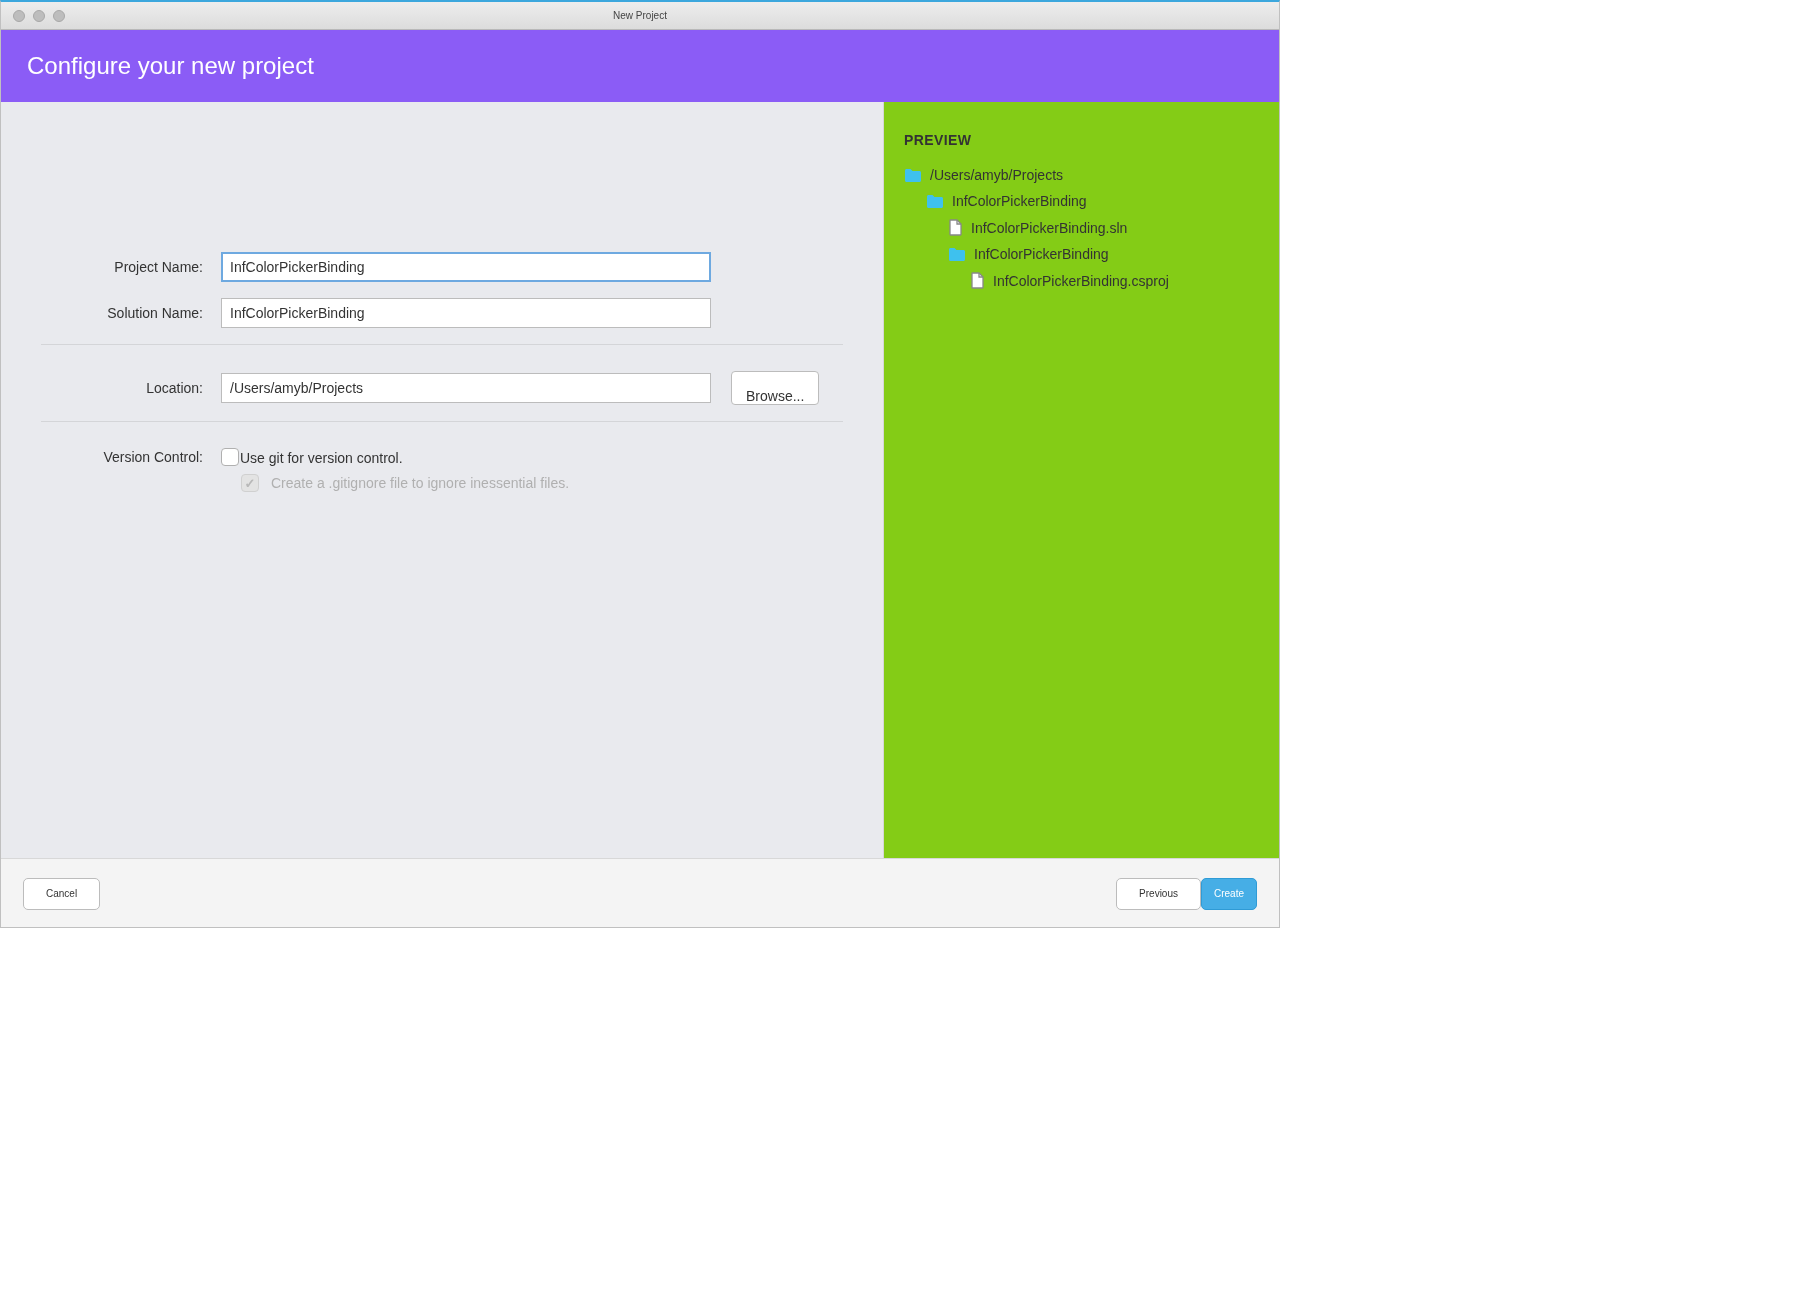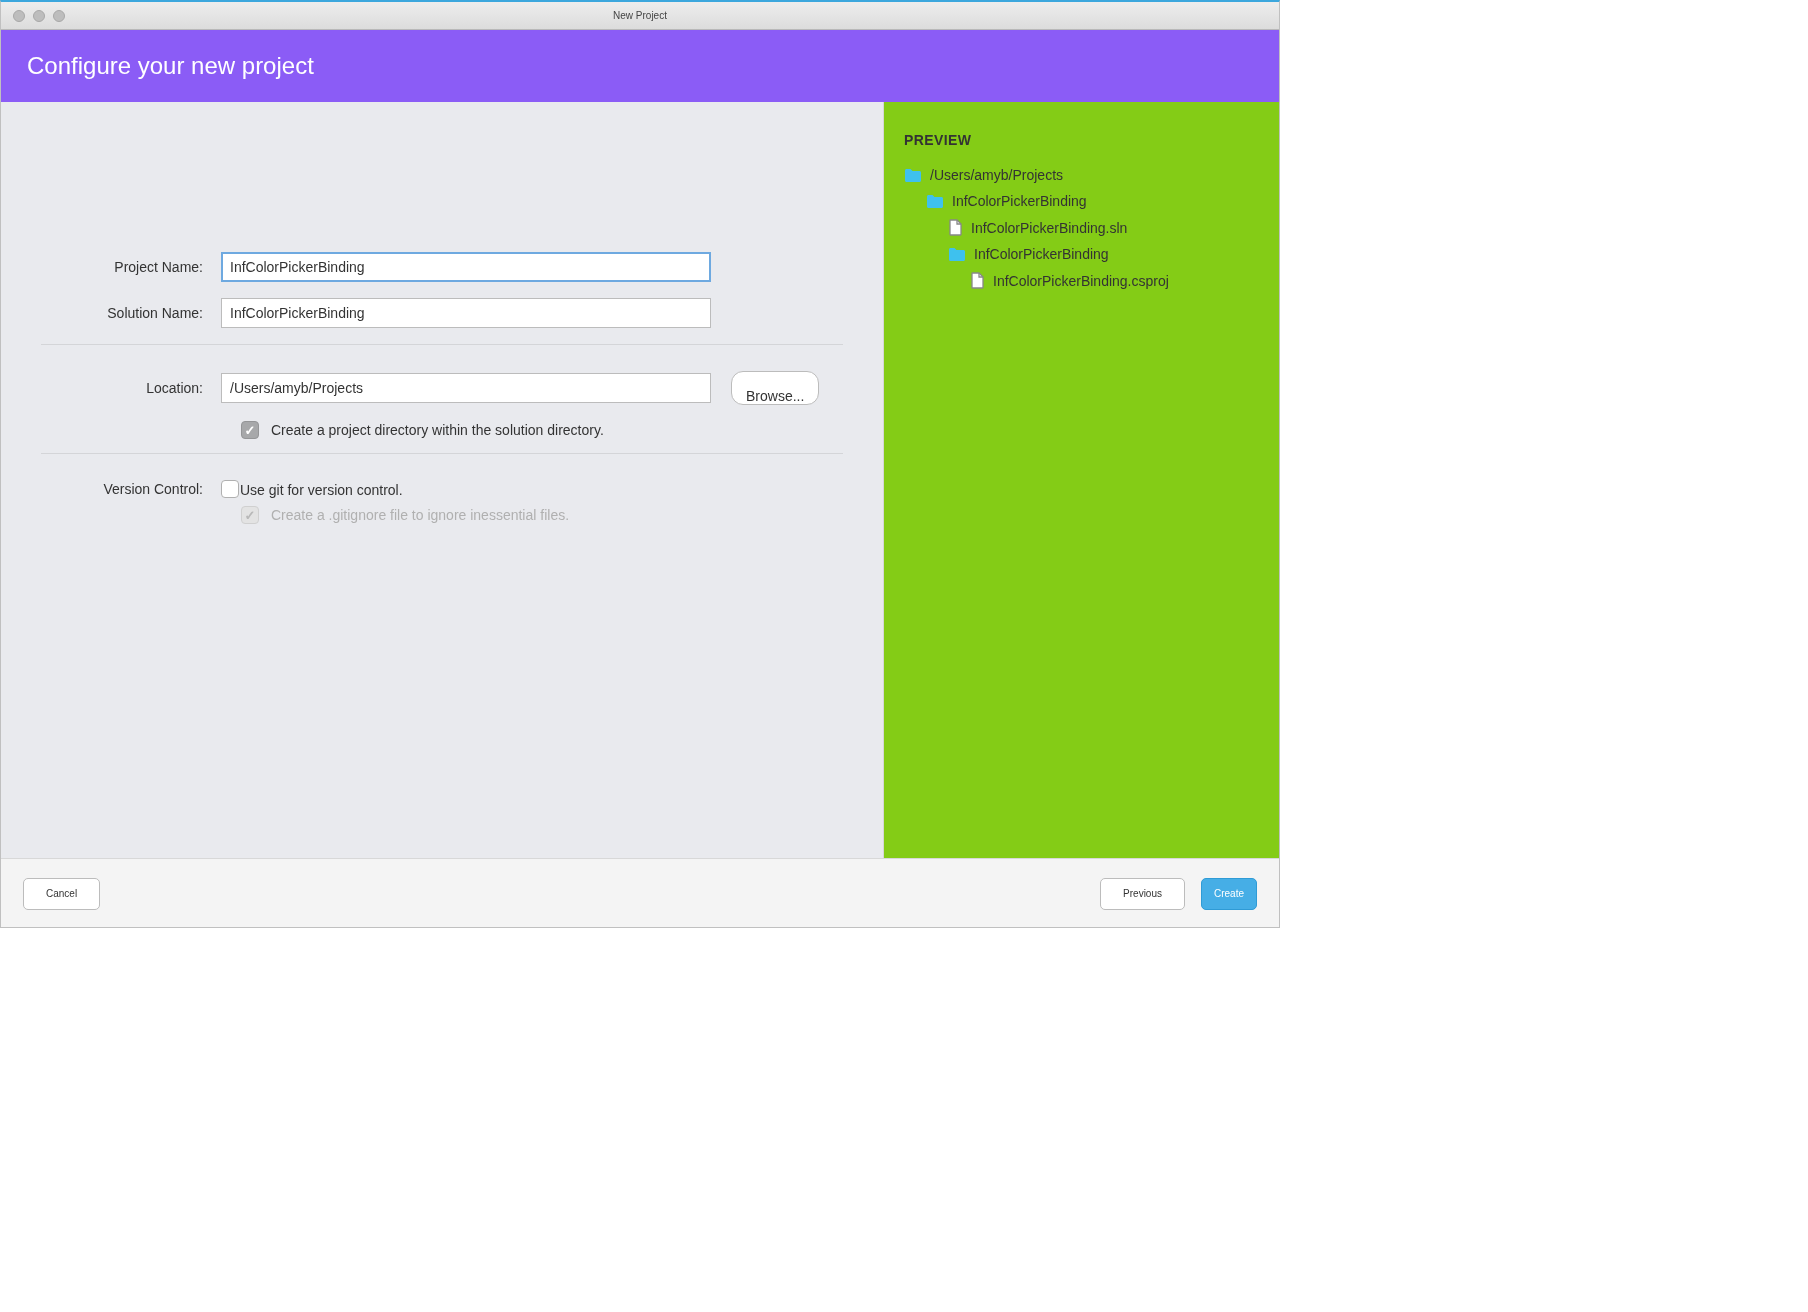--- a/index.html
+++ b/index.html
@@ -98,21 +98,21 @@
     }
     .browse-row .text-input {
       width: 490px;
     }
     .browse-btn {
       margin-left: 20px;
       height: 30px;
       padding: 16px 14px;
       background: #fff;
       border: 1px solid #bcbcbc;
-      border-radius: 12px;
+      border-radius: 4px;
       font-size: 14px;
       color: #333;
       cursor: pointer;
     }
     .checkbox-row {
       display: flex;
       align-items: center;
       margin-left: 200px;
       margin-top: 14px;
       margin-bottom: 10px;
@@ -191,21 +191,21 @@
     }
     .footer {
       height: 70px;
       background: #f4f4f4;
       border-top: 1px solid #d8d8d8;
       display: flex;
       align-items: center;
       padding: 0 22px;
     }
     .footer-left { flex: 1; }
-    .footer-right { display: flex; gap: 16px; }
+    .footer-right { display: flex; }
     .btn {
       height: 32px;
       padding: 0 22px;
       border-radius: 5px;
       font-size: 10px;
       cursor: pointer;
       border: 1px solid #bcbcbc;
       background: #fff;
       color: #333;
     }
@@ -247,24 +247,20 @@
     </div>
 
     <hr class="divider">
 
     <div class="form-inner">
       <div class="form-row browse-row">
         <div class="form-label">Location:</div>
         <input class="text-input" type="text" value="/Users/amyb/Projects" style="">
         <button class="browse-btn">Browse...</button>
       </div>
-      <div class="checkbox-row">
-        <div class="checkbox checked"></div>
-        <span class="checkbox-label">Create a project directory within the solution directory.</span>
-      </div>
     </div>
 
     <hr class="divider">
 
     <div class="form-inner">
       <div class="form-row" style="margin-bottom:8px;">
         <div class="form-label">Version Control:</div>
         <div style="display:flex;align-items:flex-end;gap:1px;">
           <div class="checkbox"></div>
           <span class="checkbox-label">Use git for version control.</span>

